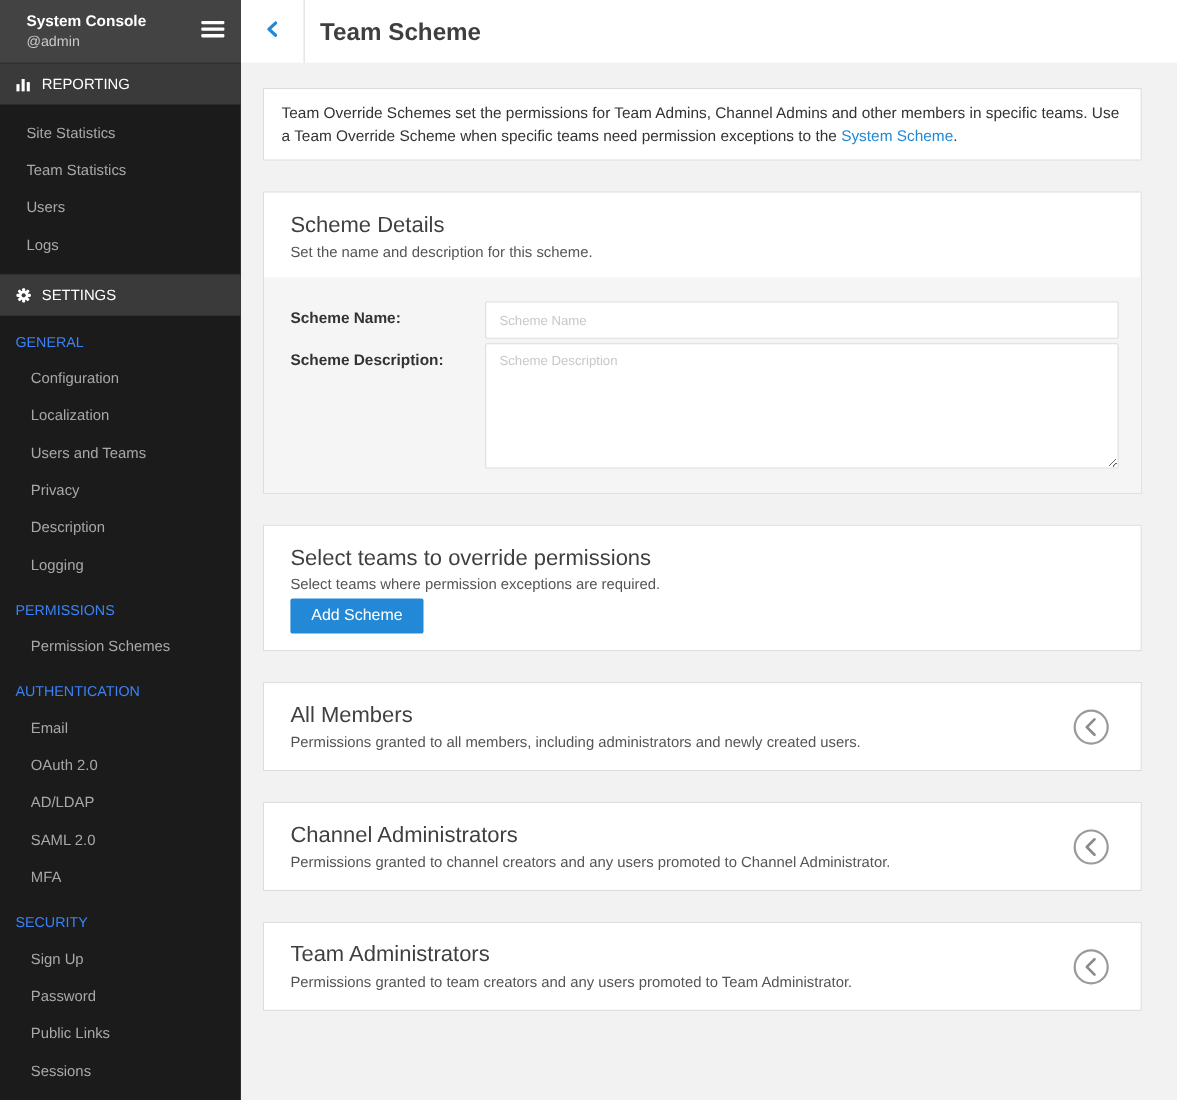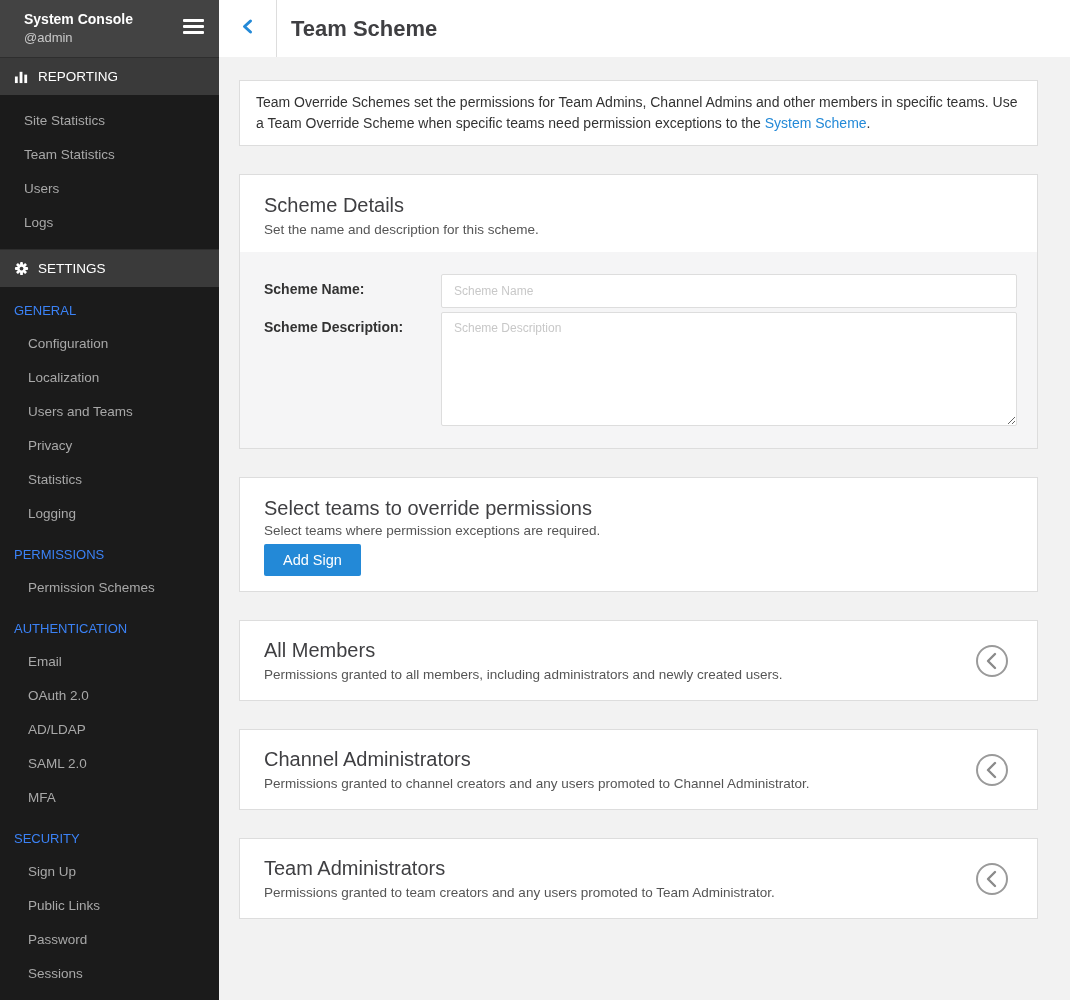--- a/index.html
+++ b/index.html
@@ -111,21 +111,21 @@
       <span>SETTINGS</span>
     </div>
 
     <div class="sb-group">
       <div class="sb-group-header">GENERAL</div>
       <ul class="sb-items" style="padding:0;">
         <li class="sb-item">Configuration</li>
         <li class="sb-item">Localization</li>
         <li class="sb-item">Users and Teams</li>
         <li class="sb-item">Privacy</li>
-        <li class="sb-item">Statistics</li>
+        <li class="sb-item">Description</li>
         <li class="sb-item">Logging</li>
       </ul>
     </div>
 
     <div class="sb-group">
       <div class="sb-group-header">PERMISSIONS</div>
       <ul class="sb-items" style="padding:0;">
         <li class="sb-item">Permission Schemes</li>
       </ul>
     </div>
@@ -138,22 +138,22 @@
         <li class="sb-item">AD/LDAP</li>
         <li class="sb-item">SAML 2.0</li>
         <li class="sb-item">MFA</li>
       </ul>
     </div>
 
     <div class="sb-group">
       <div class="sb-group-header">SECURITY</div>
       <ul class="sb-items" style="padding:0;">
         <li class="sb-item">Sign Up</li>
+        <li class="sb-item">Password</li>
         <li class="sb-item">Public Links</li>
-        <li class="sb-item">Password</li>
         <li class="sb-item">Sessions</li>
         <li class="sb-item">Connections</li>
       </ul>
     </div>
   </aside>
 
   <div class="main">
 
     <div class="main-header">
       <div class="back-btn">
@@ -188,21 +188,21 @@
           </div>
         </div>
       </section>
 
       <section class="panel">
         <div class="teams-header">
           <div>
             <h2 class="panel-title">Select teams to override permissions</h2>
             <div class="panel-subtitle" style="margin-top:0;">Select teams where permission exceptions are required.</div>
           </div>
-          <button class="btn-primary">Add Sign</button>
+          <button class="btn-primary">Add Scheme</button>
         </div>
       </section>
 
       <section class="panel perm-panel">
         <h2 class="panel-title">All Members</h2>
         <div class="panel-subtitle">Permissions granted to all members, including administrators and newly created users.</div>
         <button class="perm-toggle">
           <span>
             <svg width="34" height="34" viewBox="0 0 34 34">
               <circle cx="17" cy="17" r="15" fill="none" stroke="#9a9a9a" stroke-width="2"></circle>

